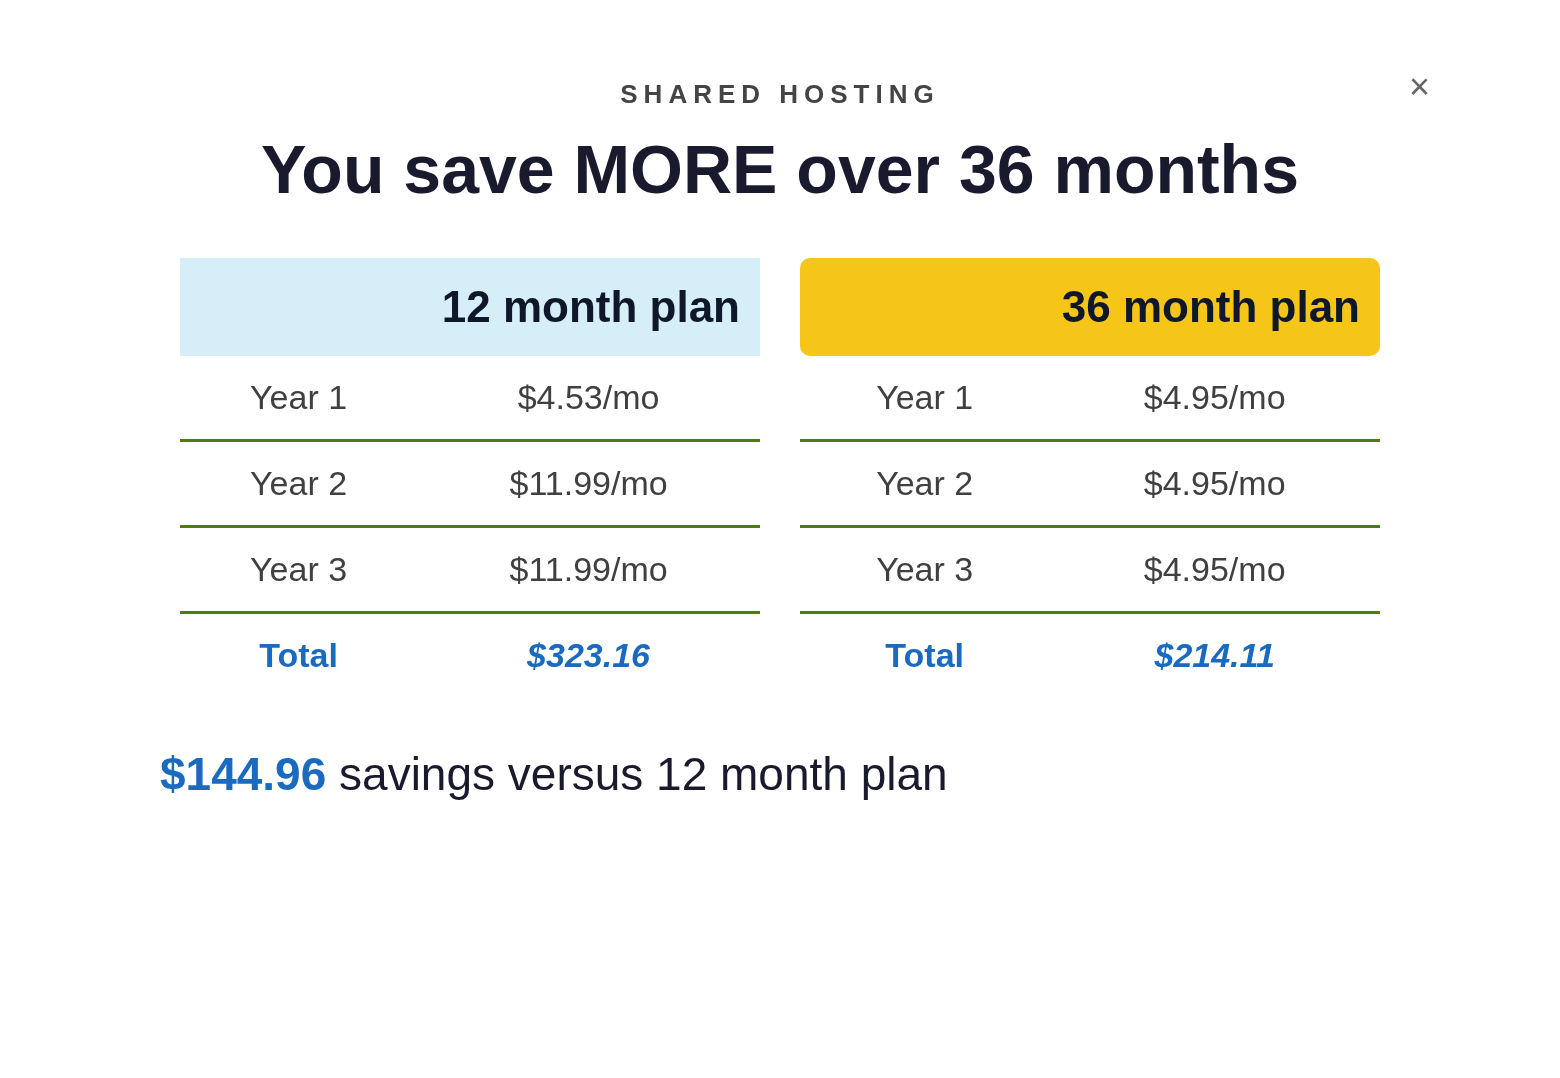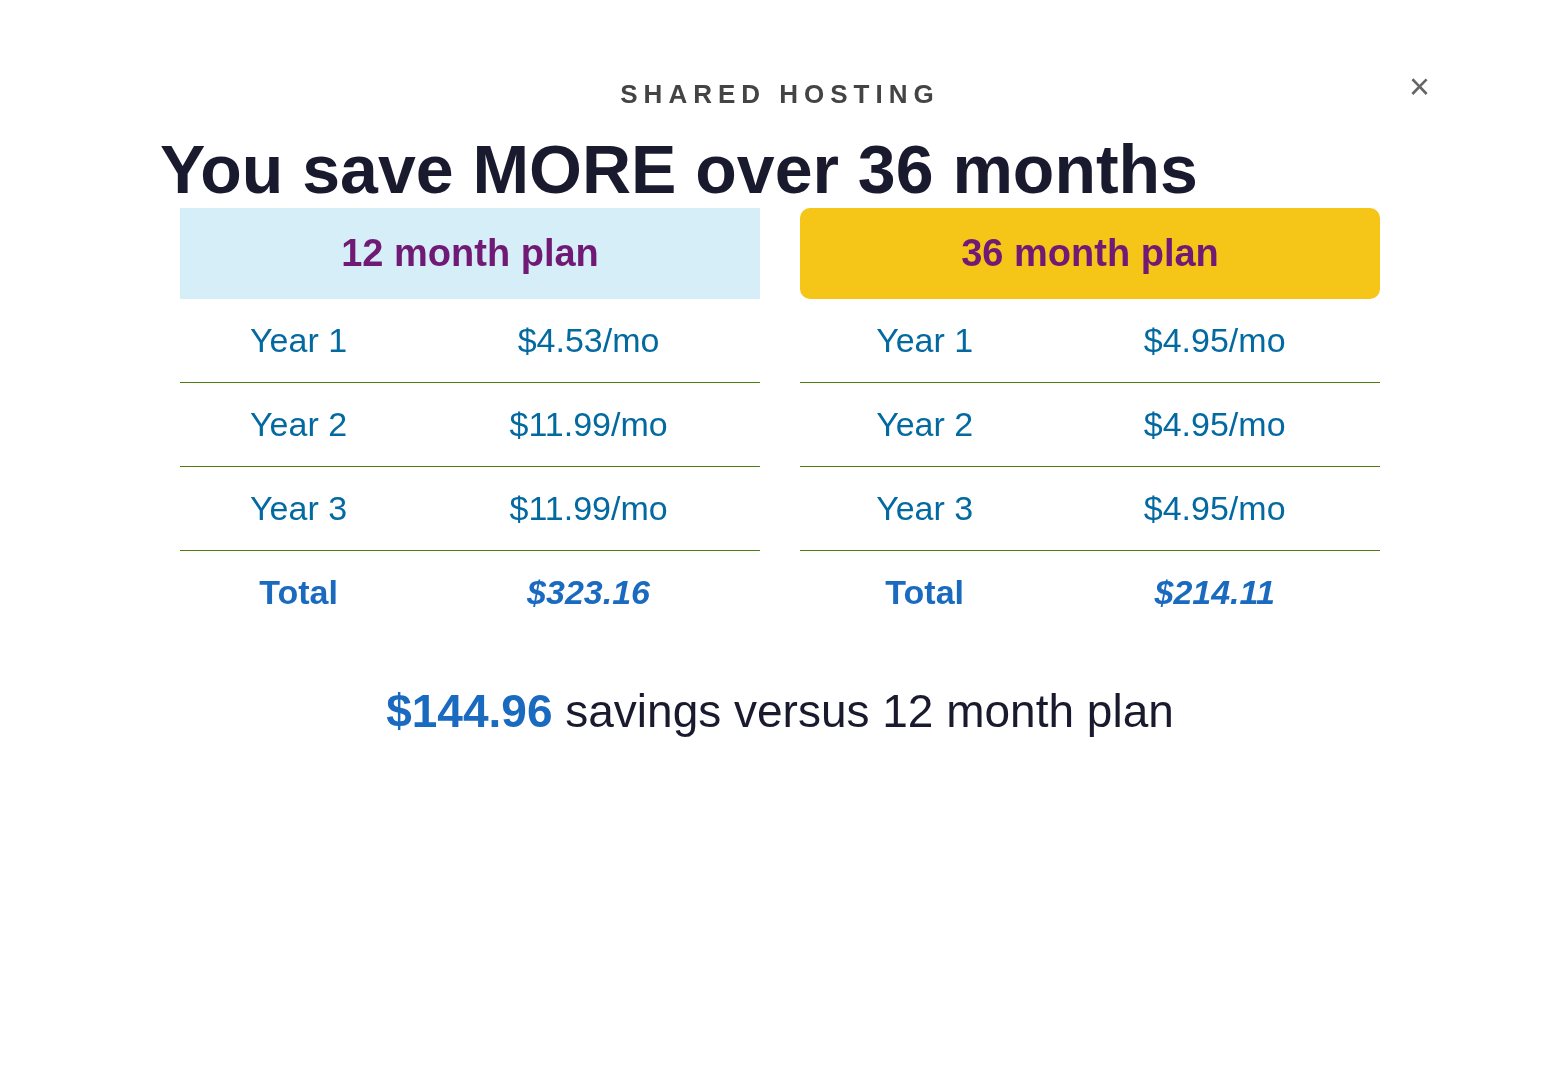--- a/index.html
+++ b/index.html
@@ -50,80 +50,81 @@
       text-align: center;
       font-size: 26px;
       letter-spacing: 6px;
       color: #444;
       font-weight: 700;
       text-transform: uppercase;
       margin-bottom: 20px;
     }
 
     .headline {
+      text-align: center;
       font-size: 68px;
       font-weight: 900;
       color: #1a1a2e;
       line-height: 1.15;
+      margin-bottom: 50px;
     }
 
     .plans-container {
       display: flex;
       gap: 40px;
       justify-content: center;
       margin-bottom: 50px;
     }
 
     .plan-table {
       width: 580px;
       border-collapse: collapse;
     }
 
     .plan-table .plan-header {
-      text-align: center;
-      font-size: 38px;
+      text-align: right;
+      font-size: 44px;
       font-weight: 800;
-      color: #701a75;
+      color: #0f172a;
       padding: 24px 20px;
     }
 
     .plan-header-blue {
       background: #d6eef8;
     }
 
     .plan-header-yellow {
       background: #f5c518;
       border-radius: 10px;
     }
 
     .plan-table td {
       text-align: center;
       font-size: 34px;
-      color: #0369a1;
+      color: #404040;
       padding: 22px 20px;
-      border-bottom: 1px solid #4d7c0f;
+      border-bottom: 3px solid #4d7c0f;
     }
 
     .plan-table tr:last-child td {
       border-bottom: none;
     }
 
     .total-label {
       color: #1a6abf !important;
       font-weight: bold;
     }
 
     .total-value {
       color: #1a6abf !important;
       font-weight: 800 !important;
       font-style: italic;
     }
 
     .savings-row {
-      text-align: center;
       font-size: 46px;
       font-weight: 400;
       color: #1a1a2e;
       margin-top: 20px;
     }
 
     .savings-amount {
       color: #1a6abf;
       font-weight: 800;
     }

